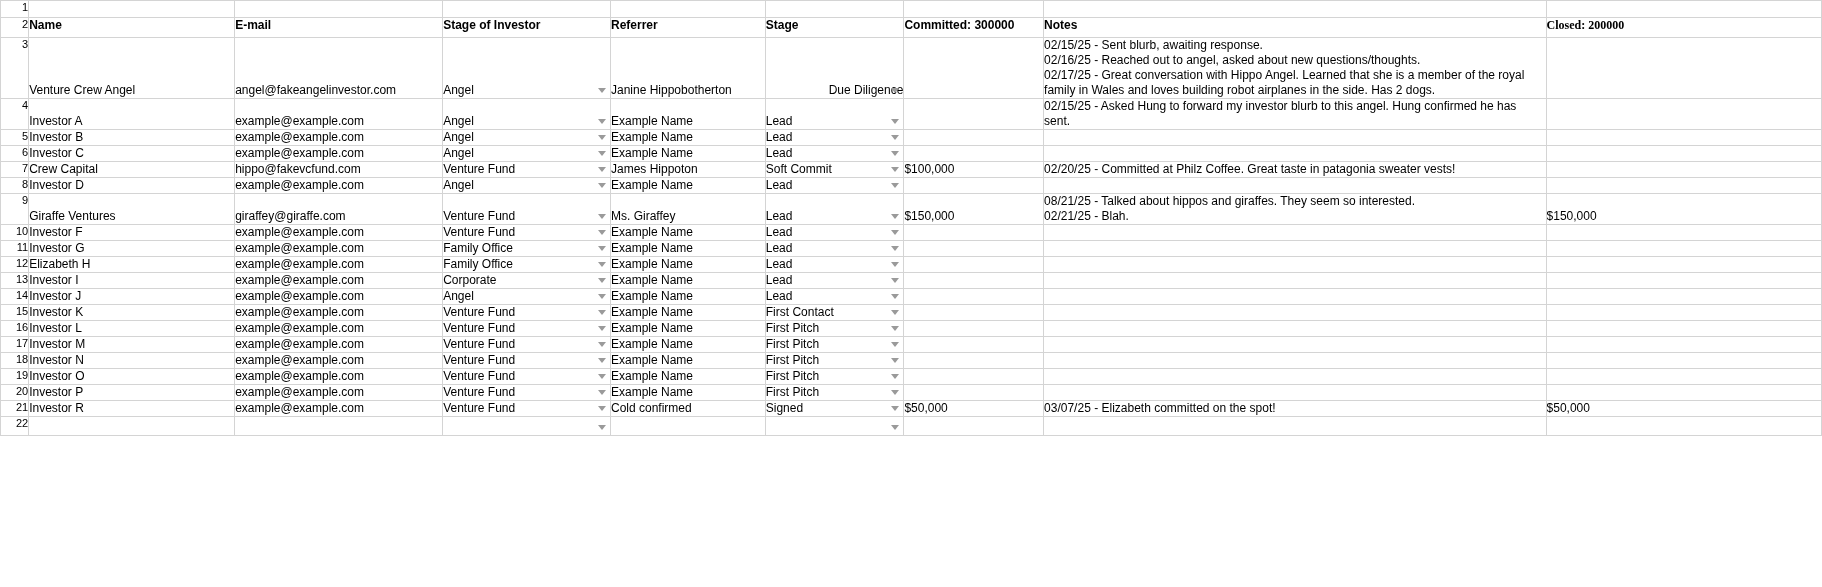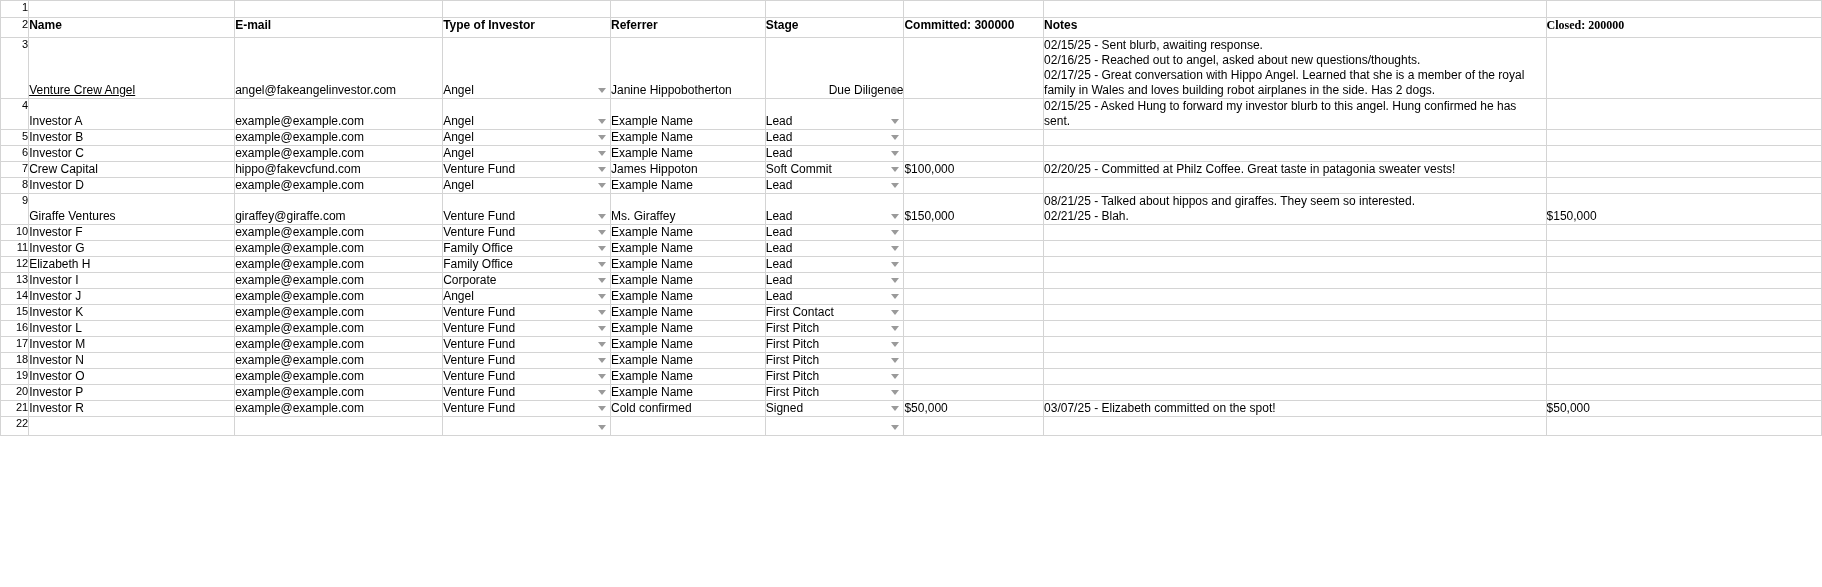--- a/index.html
+++ b/index.html
@@ -102,30 +102,30 @@
           <td class="cell "></td>
           <td class="cell "></td>
           <td class="cell "></td>
           <td class="cell "></td>
           <td class="cell "></td>
         </tr>
         <tr class="headrow">
           <td class="rowhdr ">2</td>
           <td class="cell " style="height: 19px;">Name</td>
           <td class="cell " style="height: 19px;">E-mail</td>
-          <td class="cell " style="height: 19px;">Type of Investor</td>
+          <td class="cell " style="height: 19px;">Stage of Investor</td>
           <td class="cell " style="height: 19px;">Referrer</td>
           <td class="cell " style="height: 19px;">Stage</td>
           <td class="cell " style="height: 19px;">Committed: 300000</td>
           <td class="cell " style="height: 19px;">Notes</td>
           <td class="cell " style="height: 19px; font-family: Liberation Serif, serif;">Closed: 200000</td>
         </tr>
         <tr class="bottom-align">
           <td class="rowhdr ">3</td>
-          <td class="cell " style="height: 58px; text-decoration: underline;">Venture Crew Angel</td>
+          <td class="cell " style="height: 58px;">Venture Crew Angel</td>
           <td class="cell " style="height: 58px;">angel@fakeangelinvestor.com</td>
           <td class="cell " style="height: 58px;">Angel<span class="dropdown"></span></td>
           <td class="cell " style="height: 58px;">Janine Hippobotherton</td>
           <td class="cell " style="height: 58px; text-align: right;">Due Diligence<span class="dropdown"></span></td>
           <td class="cell " style="height: 58px;"></td>
           <td class="cell  wrap" style="vertical-align: top; height: 58px;">
             <span class="notes-line">02/15/25 - Sent blurb, awaiting response.</span>
             <span class="notes-line">02/16/25 - Reached out to angel, asked about new questions/thoughts.</span>
             <span class="notes-line">02/17/25 - Great conversation with Hippo Angel. Learned that she is a member of the royal family in Wales and loves building robot airplanes in the side. Has 2 dogs.</span>
           </td>

